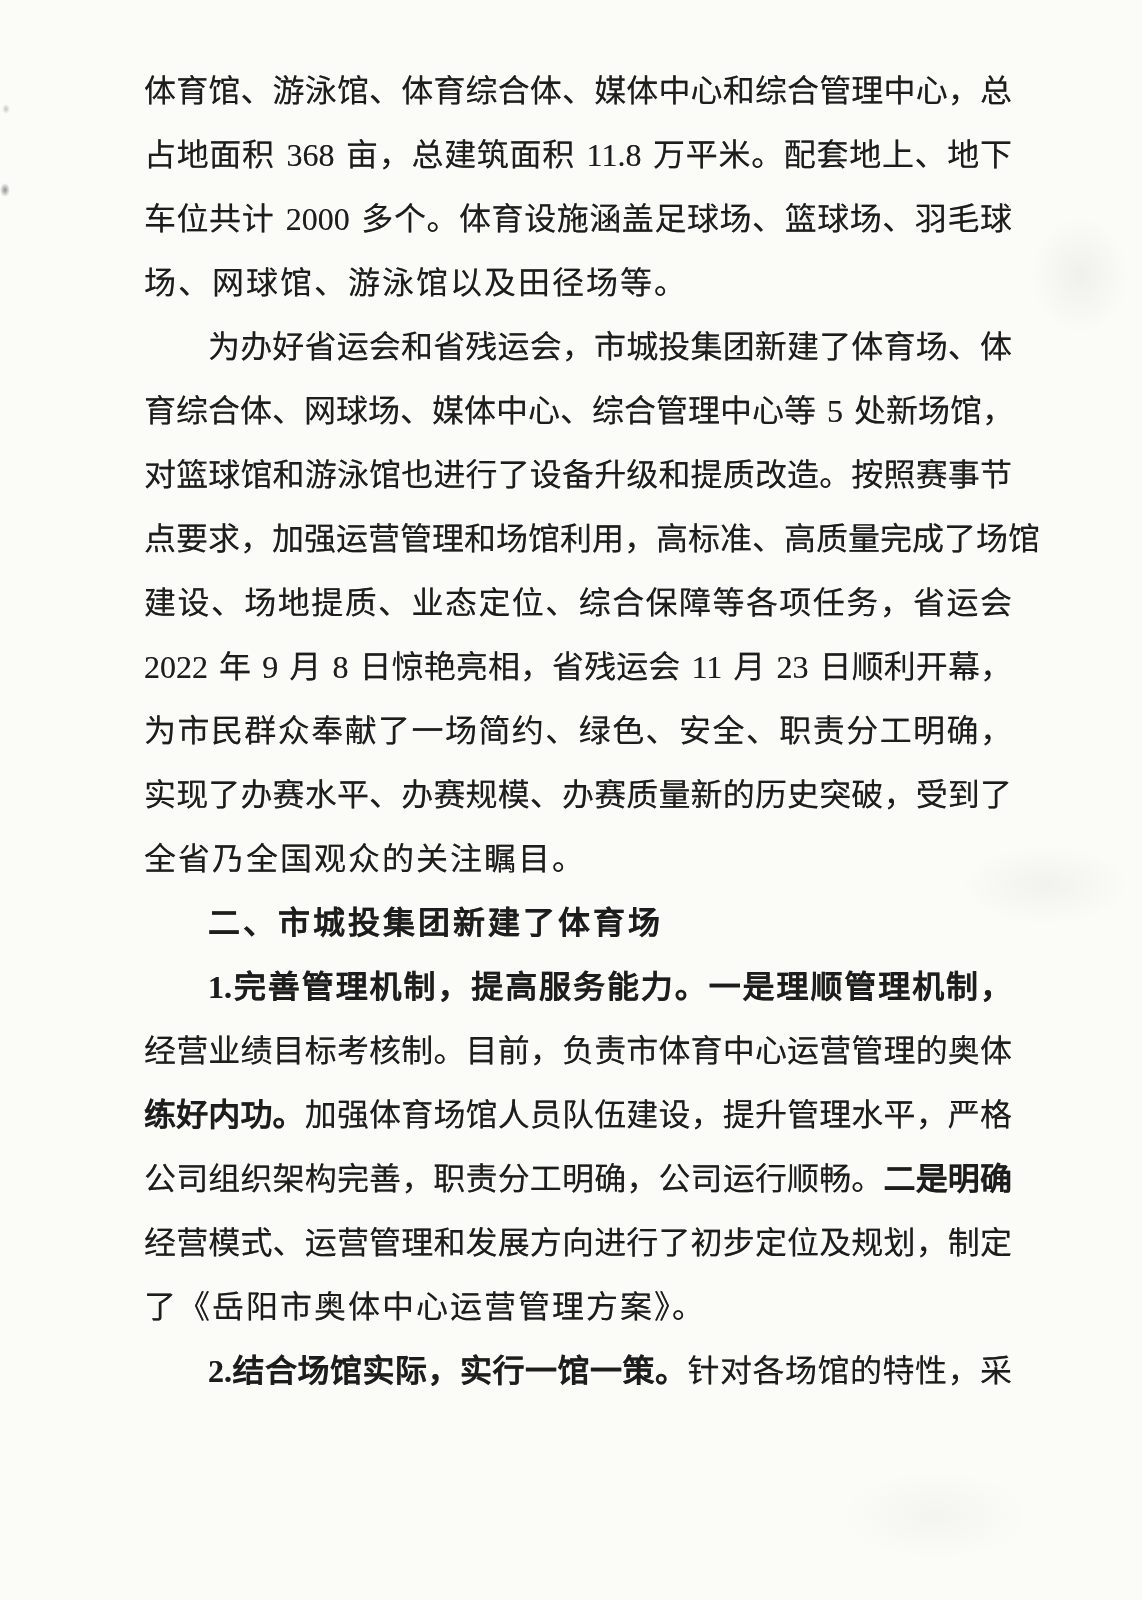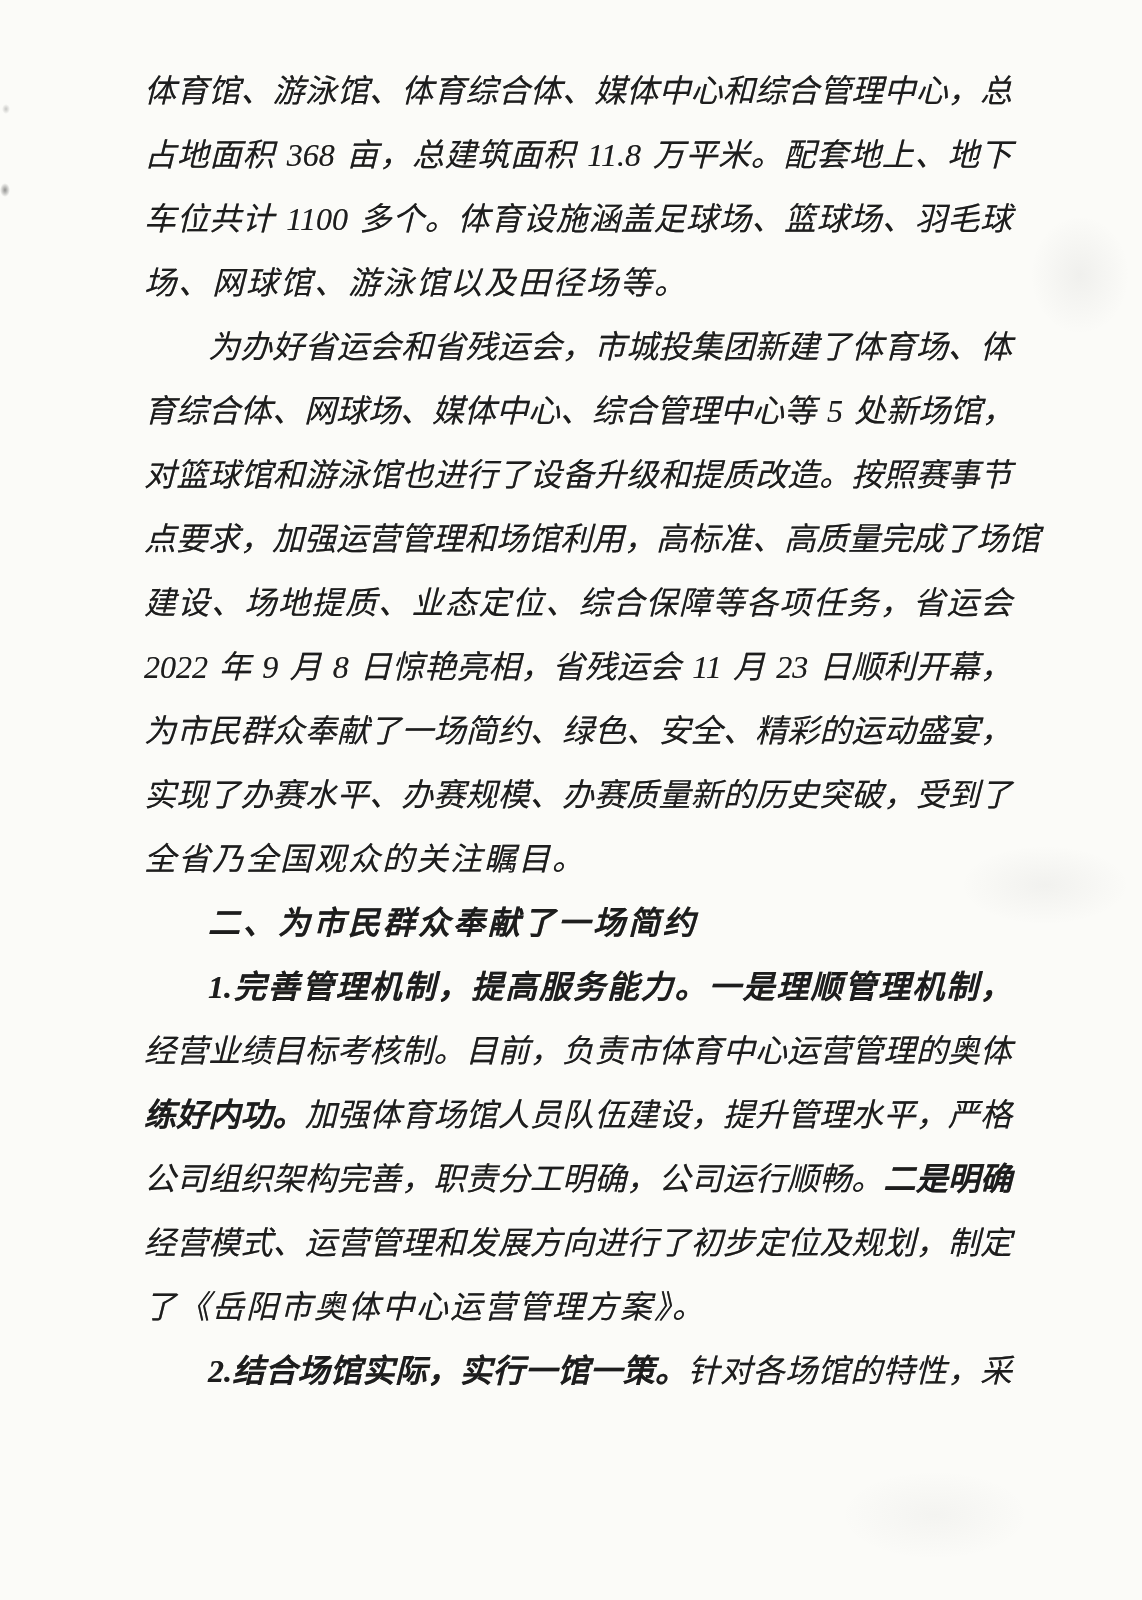--- a/index.html
+++ b/index.html
@@ -27,21 +27,20 @@
   }
   .line {
     font-size: 32px;
     line-height: 64px;
     height: 64px;
     white-space: nowrap;
     text-align: justify;
     text-align-last: justify;
     word-spacing: 3px;
     text-shadow: 0 0 0.6px rgba(20,20,20,0.55);
-    font-style: italic;
   }
   .line.left {
     text-align: right;
     text-align-last: left;
     letter-spacing: 2px;
     white-space: normal;
   }
   .line.indent {
     text-indent: 64px;
   }
@@ -94,21 +93,21 @@
 
   <div class="doc">
 
     <div class="line fill">
       <span class="seg">体育馆、游泳馆、体育综合体、媒体中心和综合管理中心，总</span>
     </div>
     <div class="line fill">
       <span class="seg">占地面积 368 亩，总建筑面积 11.8 万平米。配套地上、地下</span>
     </div>
     <div class="line fill">
-      <span class="seg">车位共计 1100 多个。体育设施涵盖足球场、篮球场、羽毛球</span>
+      <span class="seg">车位共计 2000 多个。体育设施涵盖足球场、篮球场、羽毛球</span>
     </div>
     <div class="line left">
       <span class="seg">场、网球馆、游泳馆以及田径场等。</span>
     </div>
 
     <div class="line fill indent">
       <span class="seg">为办好省运会和省残运会，市城投集团新建了体育场、体</span>
     </div>
     <div class="line fill">
       <span class="seg">育综合体、网球场、媒体中心、综合管理中心等 5 处新场馆，</span>
@@ -119,31 +118,31 @@
     <div class="line fill">
       <span class="seg">点要求，加强运营管理和场馆利用，高标准、高质量完成了场馆</span>
     </div>
     <div class="line fill">
       <span class="seg">建设、场地提质、业态定位、综合保障等各项任务，省运会</span>
     </div>
     <div class="line fill">
       <span class="seg">2022 年 9 月 8 日惊艳亮相，省残运会 11 月 23 日顺利开幕，</span>
     </div>
     <div class="line fill">
-      <span class="seg">为市民群众奉献了一场简约、绿色、安全、精彩的运动盛宴，</span>
+      <span class="seg">为市民群众奉献了一场简约、绿色、安全、职责分工明确，</span>
     </div>
     <div class="line fill">
       <span class="seg">实现了办赛水平、办赛规模、办赛质量新的历史突破，受到了</span>
     </div>
     <div class="line left">
       <span class="seg">全省乃全国观众的关注瞩目。</span>
     </div>
 
     <div class="line heading-line indent">
-      <span class="seg">二、为市民群众奉献了一场简约</span>
+      <span class="seg">二、市城投集团新建了体育场</span>
     </div>
 
     <div class="line fill indent">
       <span class="seg bold">1.完善管理机制，提高服务能力。一是理顺管理机制，</span>
     </div>
     <div class="line fill">
       <span class="seg">经营业绩目标考核制。目前，负责市体育中心运营管理的奥体</span>
     </div>
     <div class="line fill">
       <span class="seg bold">练好内功。</span><span class="seg">加强体育场馆人员队伍建设，提升管理水平，严格</span>

